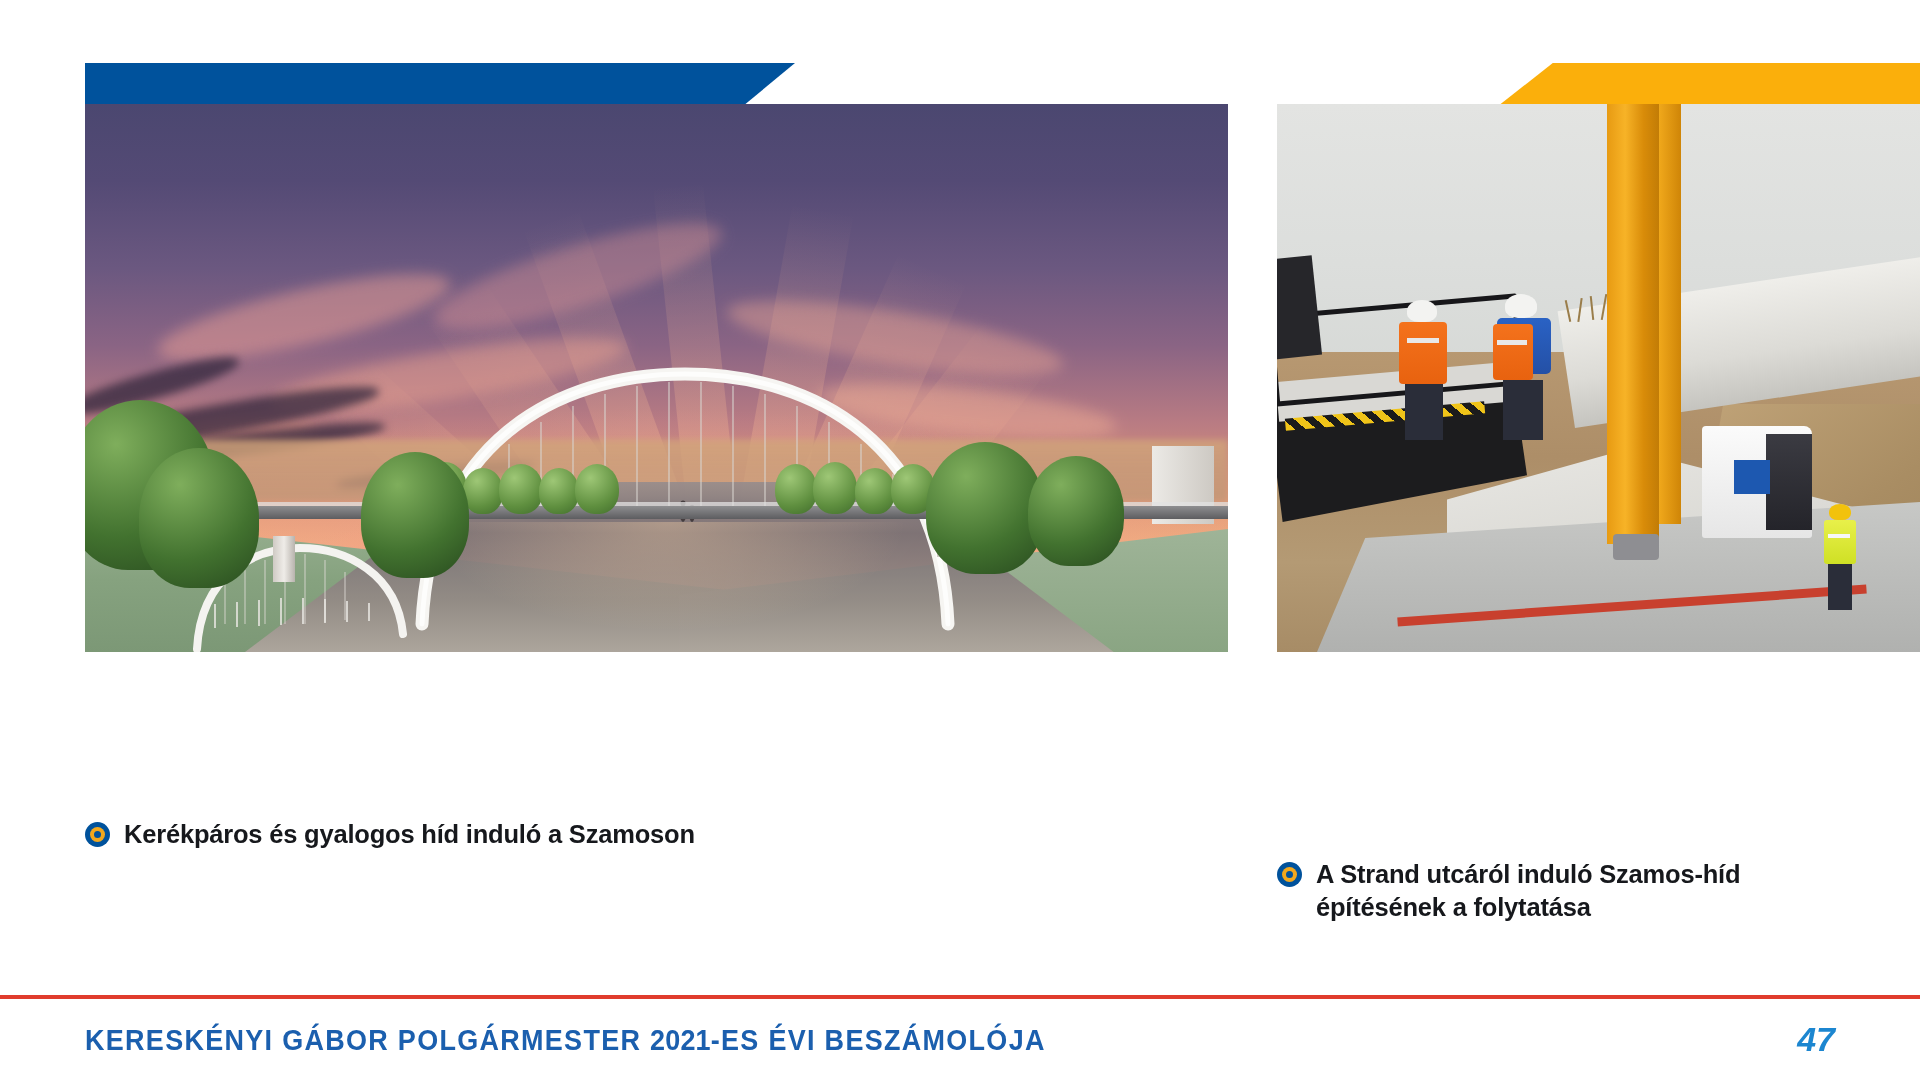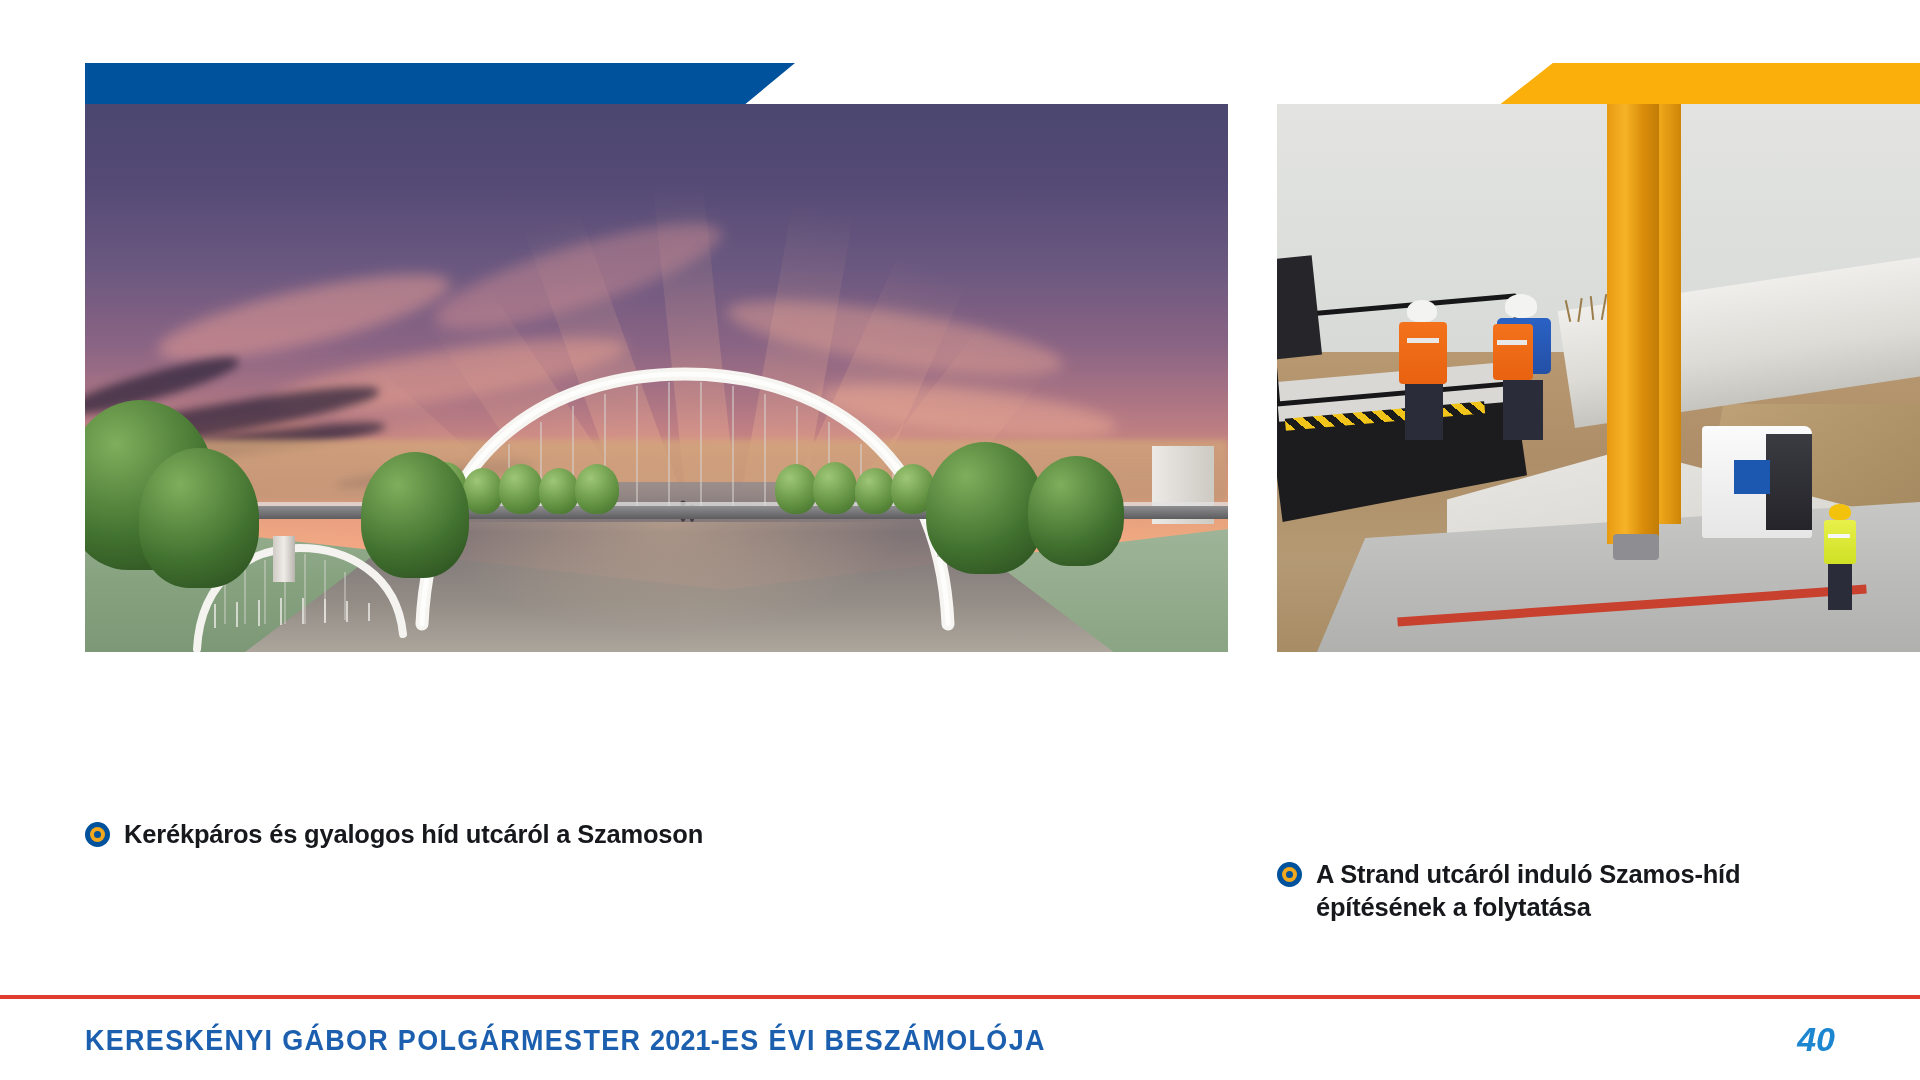--- a/index.html
+++ b/index.html
@@ -482,23 +482,23 @@
     <div class="pants-dark" style="position:absolute;left:4px;top:60px;width:24px;height:46px;"></div>
   </div>
 
   <div class="van"></div>
   <div class="van-door"></div>
   <div style="position:absolute;right:150px;top:356px;width:36px;height:34px;background:#1d58b0;"></div>
 </div>
 
 <div class="caption cap-left">
   <div class="bullet"></div>
-  <div class="cap-text">Kerékpáros és gyalogos híd utcáról a Szamoson</div>
+  <div class="cap-text">Kerékpáros és gyalogos híd induló a Szamoson</div>
 </div>
 
 <div class="caption cap-right">
   <div class="bullet"></div>
   <div class="cap-text">A Strand utcáról induló Szamos-híd építésének a folytatása</div>
 </div>
 
 <div class="footer-rule"></div>
 <div class="footer-text"><span>KERESKÉNYI GÁBOR POLGÁRMESTER </span><span class="yr">2021</span><span>-ES ÉVI BESZÁMOLÓJA</span></div>
-<div class="page-num">40</div>
+<div class="page-num">47</div>
 
 </body></html>

